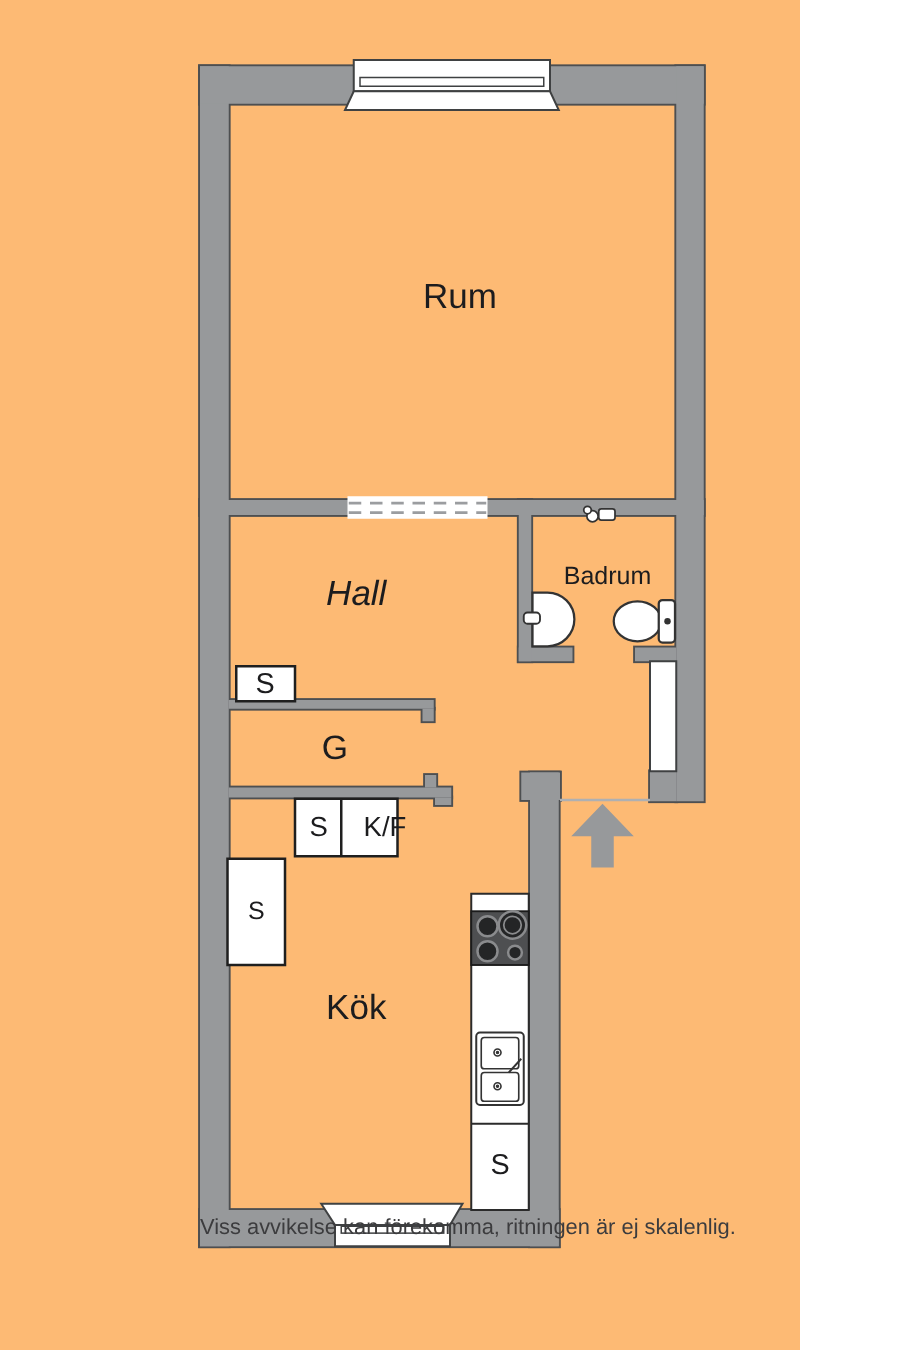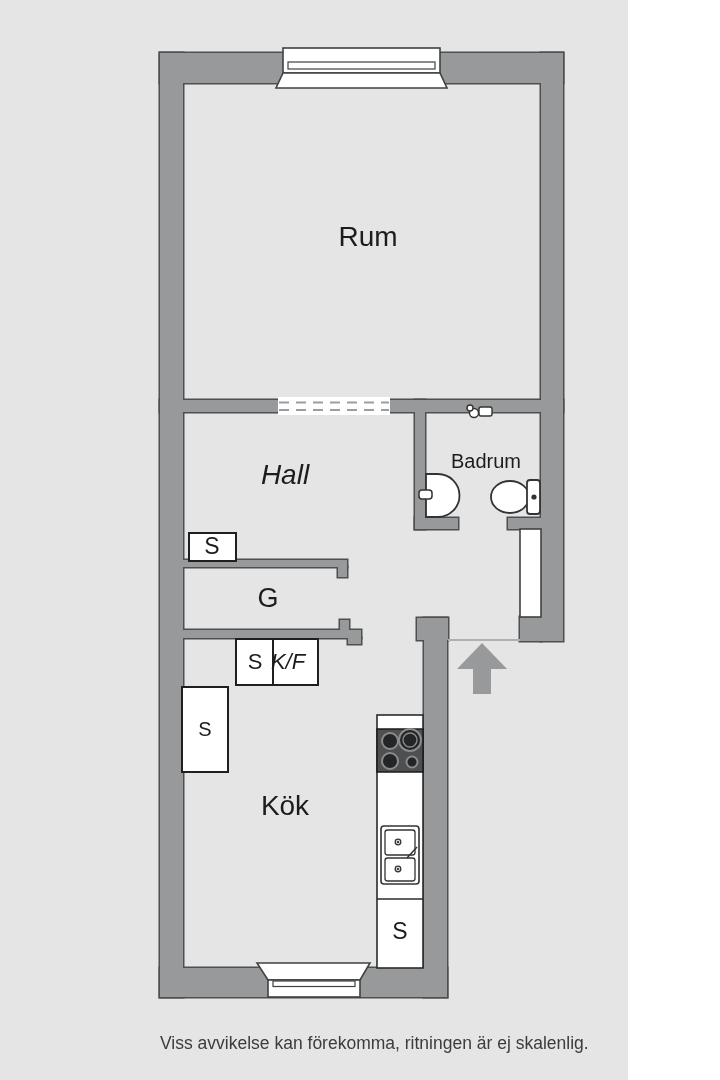--- a/index.html
+++ b/index.html
@@ -1,31 +1,32 @@
 <!DOCTYPE html>
 <html><head>
 <meta charset="utf-8">
 <style>
   html,body{margin:0;padding:0;background:#ffffff;}
   .canvas{
-    position:relative;width:628px;height:1080px;background:#e5e5e5;overflow:hidden;
+    position:relative;width:628px;height:1080px;background:#fdba74;overflow:hidden;
     font-family:"Liberation Sans","DejaVu Sans",sans-serif;
+    padding-left:12px;
   }
   .canvas svg{position:absolute;left:0;top:0;}
   .lbl{
     position:absolute;transform:translate(-50%,-50%);
     color:#1c1c1e;white-space:nowrap;text-align:center;line-height:1.2;
   }
   .lbl-room{font-size:28px;}
   .lbl-room-sm{font-size:20px;}
   .lbl-closet{font-size:23px;}
   .lbl-closet-sm{font-size:22px;}
   .lbl-g{font-size:27px;}
   .disclaimer{
-    position:absolute;left:160px;top:1033px;font-size:17.5px;color:#3c3c3e;
+    position:absolute;left:160px;top:971px;font-size:17.5px;color:#3c3c3e;
     font-family:"Liberation Sans","DejaVu Sans",sans-serif;white-space:nowrap;
   }
 </style>
 </head>
 <body>
 
 <div class="canvas">
 
 <svg width="720" height="1080" viewBox="0 0 720 1080">
 
@@ -142,19 +143,19 @@
 </svg>
 
 <div class="lbl lbl-room" style="left:368px;top:237px;">Rum</div>
 <div class="lbl lbl-room" style="left:285px;top:475px;font-style:italic;">Hall</div>
 <div class="lbl lbl-room-sm" style="left:486px;top:461px;">Badrum</div>
 <div class="lbl lbl-room" style="left:285px;top:806px;">Kök</div>
 
 <div class="lbl lbl-closet" style="left:212px;top:547px;">S</div>
 <div class="lbl lbl-g" style="left:268px;top:598px;">G</div>
 <div class="lbl lbl-closet-sm" style="left:255px;top:662px;">S</div>
-<div class="lbl lbl-closet-sm" style="left:288px;top:662px;font-style:italic;">K/F</div>
+<div class="lbl lbl-closet-sm" style="left:308px;top:662px;">K/F</div>
 <div class="lbl lbl-room-sm" style="left:205px;top:729px;">S</div>
 <div class="lbl lbl-closet" style="left:400px;top:932px;">S</div>
 
 <div class="disclaimer">Viss avvikelse kan förekomma, ritningen är ej skalenlig.</div>
 
 </div>
 
 </body></html>

